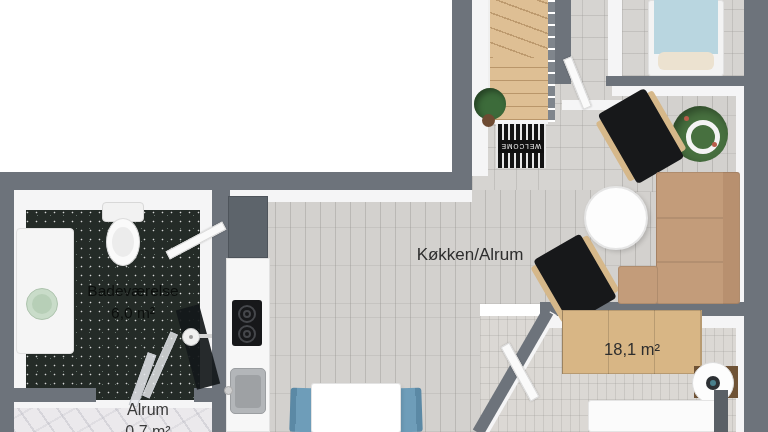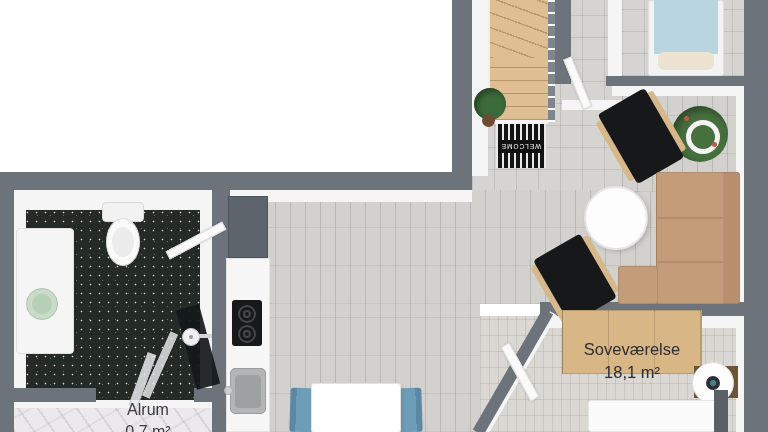--- a/index.html
+++ b/index.html
@@ -156,23 +156,27 @@
   <div class="a" style="left:230px;top:368px;width:36px;height:46px;background:#b3b6b9;border-radius:5px;border:1px solid #9b9ea1;">
     <div class="a" style="left:4px;top:6px;width:26px;height:33px;background:#9ea1a4;border-radius:4px;"></div>
   </div>
   <div class="a circle" style="left:224px;top:386px;width:9px;height:9px;background:#cfcfcf;border:1px solid #aaaaaa;"></div>
 
   <div class="a" style="left:290px;top:388px;width:24px;height:44px;background:linear-gradient(90deg,#5b89a5 0 6px,#6e9db9 6px);border-radius:3px;transform:rotate(2deg);"></div>
   <div class="a" style="left:398px;top:388px;width:24px;height:44px;background:linear-gradient(270deg,#5b89a5 0 6px,#6e9db9 6px);border-radius:3px;transform:rotate(-2deg);"></div>
   <div class="a" style="left:312px;top:384px;width:88px;height:48px;background:#ffffff;box-shadow:0 0 0 1px #e3e3e3, 2px 2px 4px rgba(0,0,0,0.12);border-radius:2px;"></div>
 
   <div class="label" style="left:470px;top:243px;font-size:17px;">
+    <div>Køkken/Alrum</div>
   </div>
   <div class="label" style="left:632px;top:338px;font-size:16.5px;">
-    <div>Soveværelse</div>
     <div>18,1 m²</div>
+  </div>
+  <div class="label" style="left:133px;top:280px;font-size:15.5px;color:#0b0e0c;">
+    <div>Badeværelse</div>
+    <div>6,0 m²</div>
   </div>
   <div class="label" style="left:148px;top:399px;font-size:16px;color:#3a3a3a;">
     <div>Alrum</div>
     <div>0,7 m²</div>
   </div>
 
 </div>
 
 </body></html>

